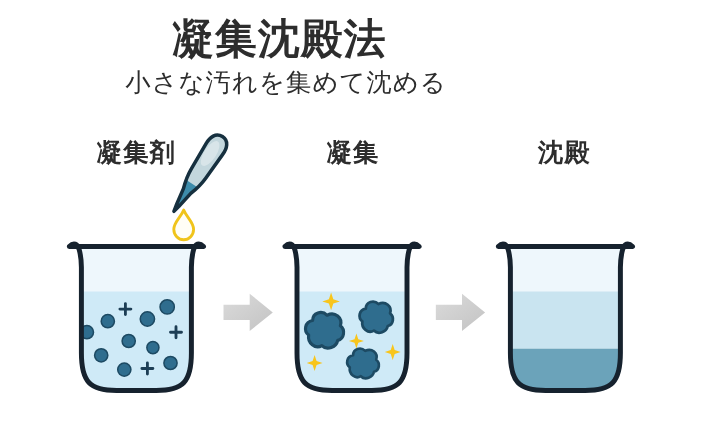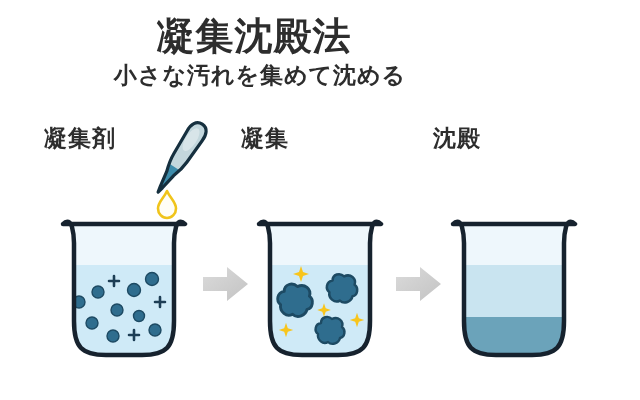--- a/index.html
+++ b/index.html
@@ -8,22 +8,22 @@
     --particle:#2f6d8e; --particleEdge:#1d4a63; --plus:#1d3e55; --sparkle:#f8c51c;
     --dropletOutline:#f0c41b; --dropletFill:#fffef6; --dropperBulb:#c3d7dd;
     --dropperBulbShine:#dce8eb; --dropperTip:#3d8cab; --arrow:#c7c7c7; --arrowLight:#dbdbdb;
   }
   html,body{margin:0;padding:0;}
   body{font-family:"Liberation Sans","DejaVu Sans",sans-serif;background:#fff;}
   .canvas{position:relative;width:640px;height:400px;background:var(--background);overflow:hidden;}
   .title{position:absolute;left:0;top:14px;width:508px;text-align:center;
          font-size:38px;line-height:44px;font-weight:800;color:var(--ink);letter-spacing:1px;}
   .subtitle{position:absolute;left:0;top:61px;width:520px;text-align:center;
-         font-size:23px;line-height:28px;font-weight:700;color:var(--ink);letter-spacing:1px;}
-  .stage-label{position:absolute;top:123px;width:160px;text-align:left;
+         font-size:23px;line-height:28px;font-weight:400;color:var(--ink);letter-spacing:1px;}
+  .stage-label{position:absolute;top:123px;width:160px;text-align:center;
          font-size:23px;line-height:30px;font-weight:700;color:var(--ink);letter-spacing:1px;}
   .stage-label.s1{left:44px;}
   .stage-label.s2{left:241px;}
   .stage-label.s3{left:433px;}
   svg{position:absolute;display:block;}
   .glass-fill{fill:var(--glassEmpty);stroke:none;}
   .glass-stroke{fill:none;stroke:var(--outline);stroke-width:4.5;stroke-linejoin:round;stroke-linecap:round;}
   .water{fill:var(--water);}
   .water-muted{fill:var(--waterMuted);}
   .sediment-fill{fill:var(--sediment);}

